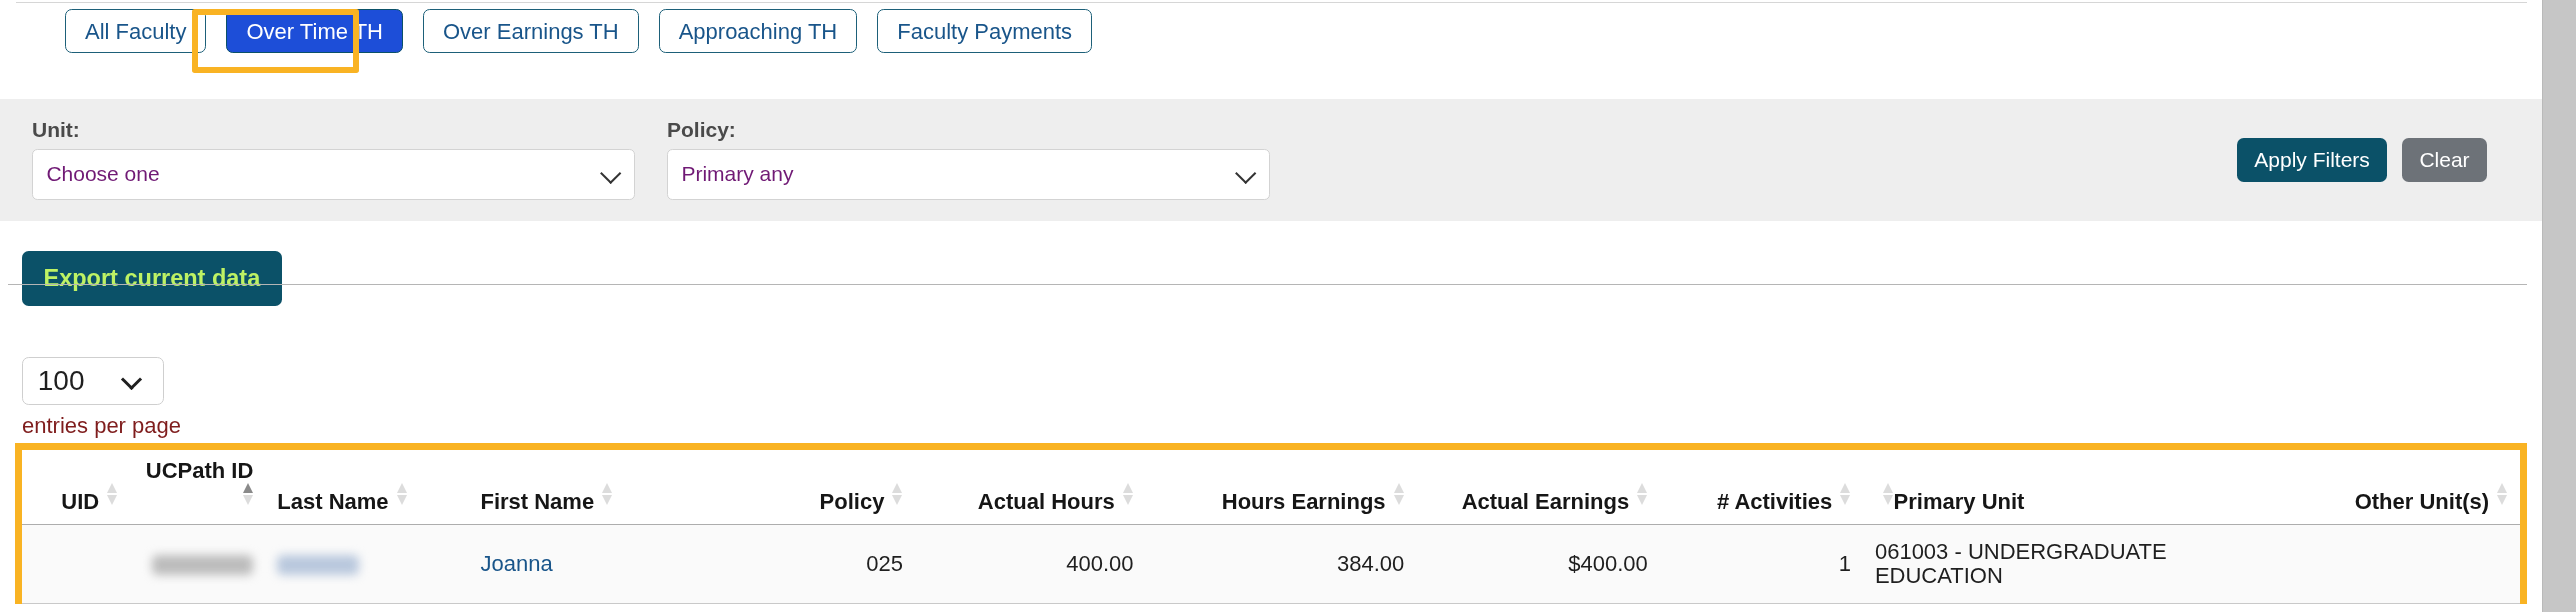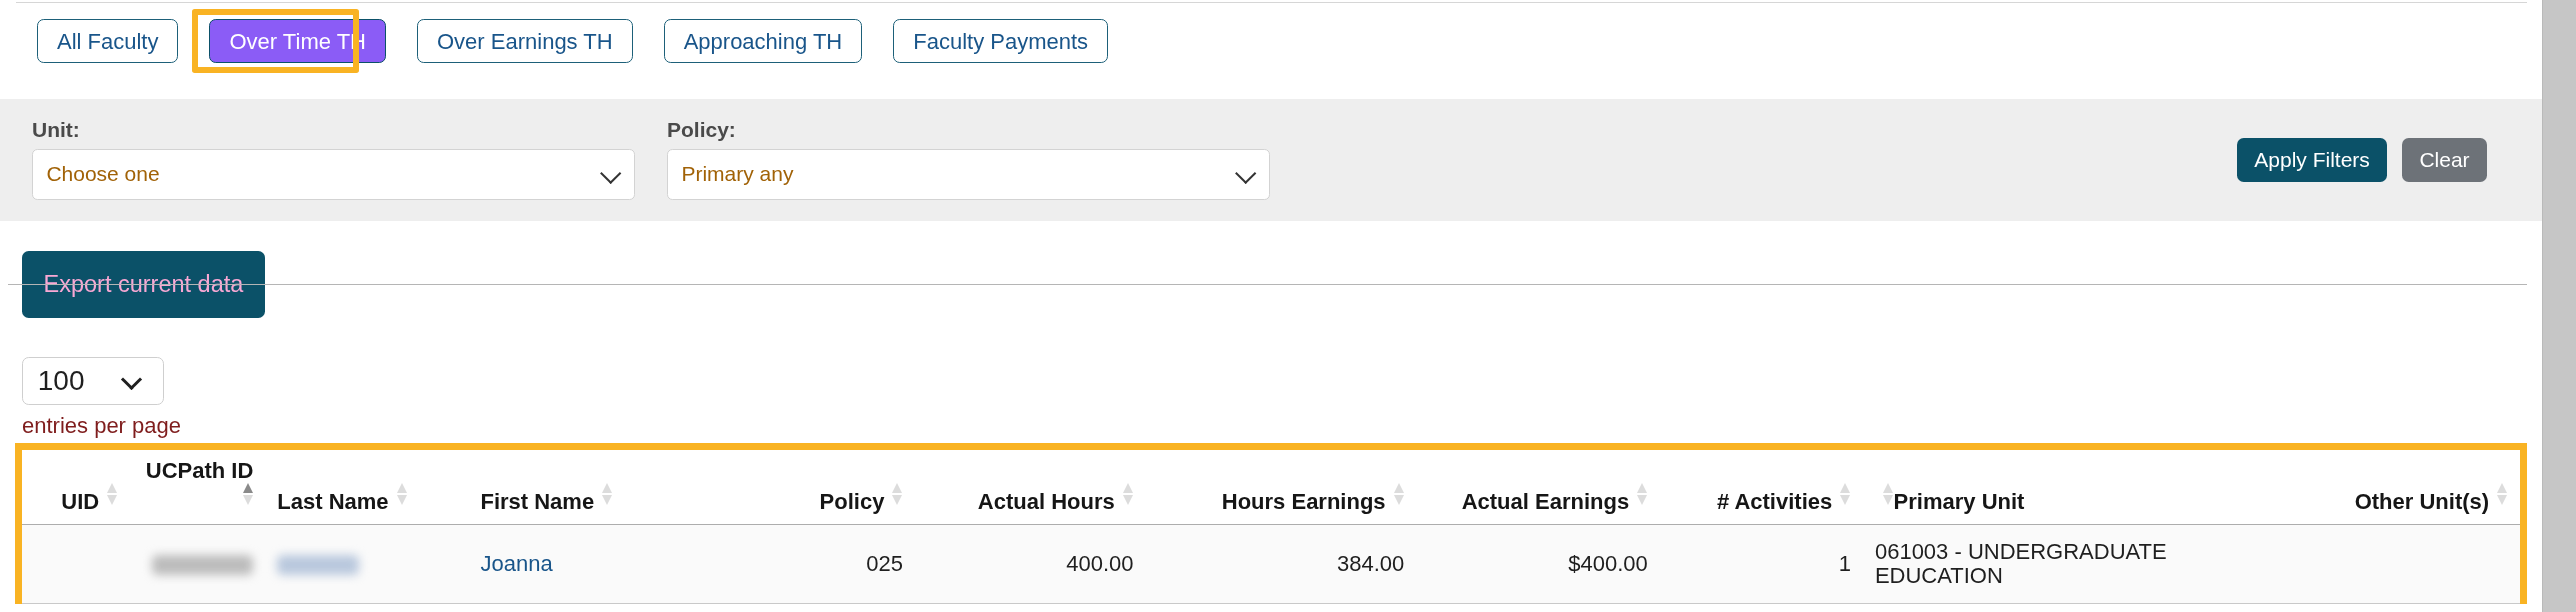--- a/index.html
+++ b/index.html
@@ -46,41 +46,40 @@
     border-top: 1.3px solid #d6d6d6;
   }
 
   
   .tabbar {
     position: absolute;
     left: 0;
     top: 9.4px;
     height: 64px;
     display: flex;
-    align-items: center;
-    padding-left: 37px;
-    gap: 12px;
+    padding-left: 65px;
+    gap: 1px;
   }
   .tab {
     height: 44px;
     box-sizing: border-box;
     border: 1.3px solid #1d6079;
     border-radius: 6.7px;
     background: #ffffff;
     color: #19558a;
     font-size: 22px;
     line-height: 41px;
     padding: 0 19px;
     white-space: nowrap;
     margin-right: 19px;
     cursor: pointer;
     font-family: "Liberation Sans", sans-serif;
   }
   .tab.active {
-    background: #8b5cf6;
+    background: #1d4ed8;
     border-color: #0b5168;
     color: #ffffff;
   }
   .tab-highlight {
     position: absolute;
     left: 192px;
     top: 9.4px;
     width: 167px;
     height: 64px;
     border: 6.7px solid #f9b323;
@@ -119,21 +118,21 @@
     border: 1.3px solid #d3d3d3;
     border-radius: 5.4px;
     box-sizing: border-box;
     display: flex;
     align-items: center;
     padding: 0 13.4px;
     cursor: pointer;
   }
   .select-value {
     font-size: 21px;
-    color: #a16207;
+    color: #701a75;
     font-family: "Liberation Sans", sans-serif;
   }
   .chev {
     position: absolute;
     right: 16px;
     top: 50%;
     width: 13.4px;
     height: 13.4px;
     margin-top: -8.7px;
     border-right: 2.7px solid #333;
@@ -165,28 +164,28 @@
     font-family: "Liberation Sans", sans-serif;
   }
   .btn-primary { background: #0b5168; }
   .btn-grey    { background: #6d7278; }
 
   
   .export-btn {
     position: absolute;
     left: 22px;
     top: 251px;
-    height: 67px;
+    height: 55px;
     line-height: 55px;
     border: none;
     border-radius: 6.7px;
     background: #0b5168;
-    color: #f9a8d4;
+    color: #bef264;
     font-size: 23.5px;
-    font-weight: normal;
+    font-weight: bold;
     padding: 0 21.5px;
     cursor: pointer;
     font-family: "Liberation Sans", sans-serif;
   }
   .divider {
     position: absolute;
     left: 8px;
     top: 284px;
     width: 2519px;
     height: 0;

